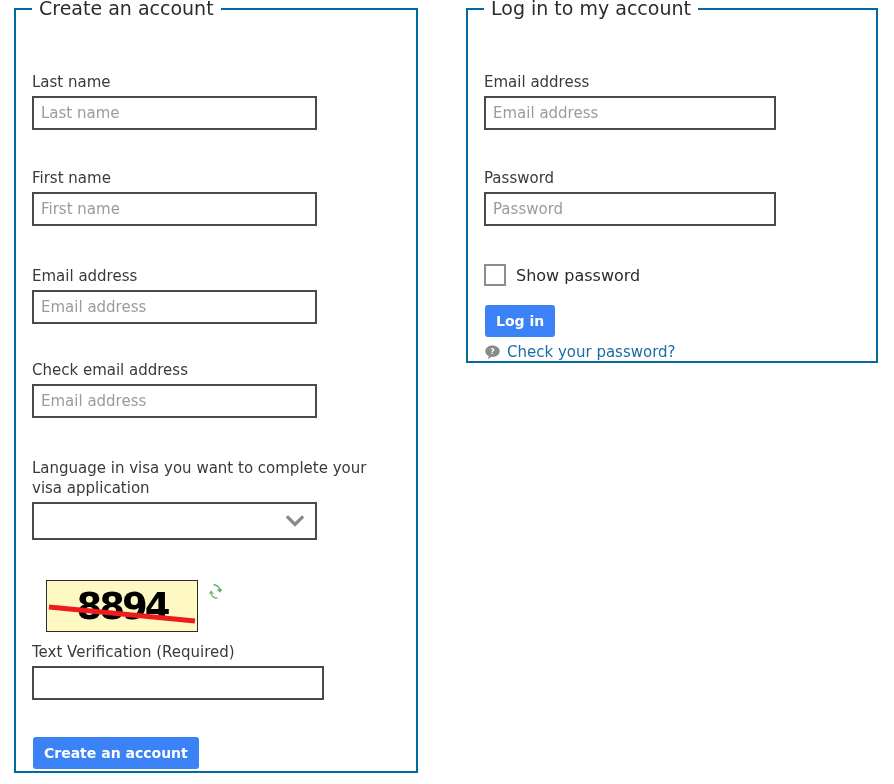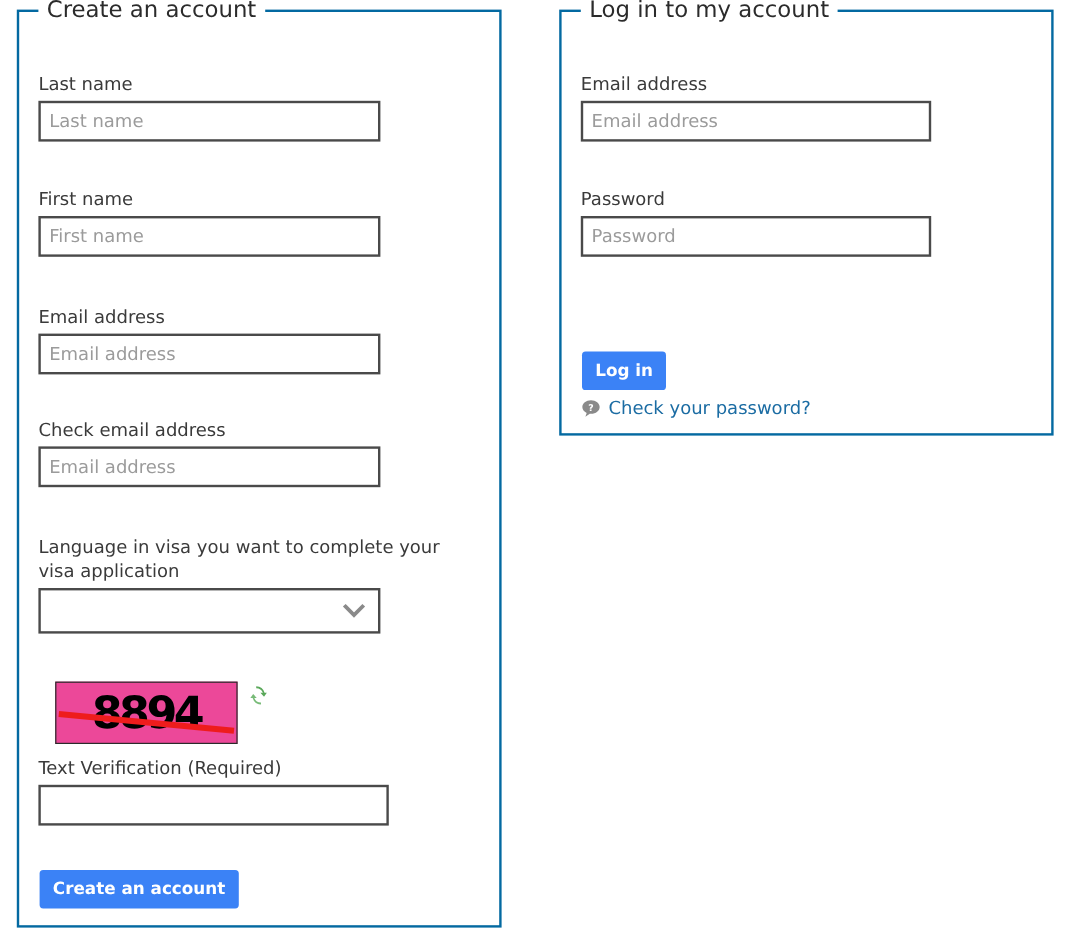--- a/index.html
+++ b/index.html
@@ -50,21 +50,21 @@
     background: #ffffff;
     padding: 0 7px;
     font-size: 19px;
     line-height: 22px;
     color: #2b2b2b;
     white-space: nowrap;
   }
   .panel-body {
     position: absolute;
     left: 0;
-    top: 0;
+    top: 12px;
     width: 100%;
     height: 100%;
     padding-left: 43px;
   }
 
   
   .field {
     position: absolute;
   }
   .field-label {
@@ -133,21 +133,21 @@
   }
   .captcha-row {
     display: flex;
     align-items: flex-start;
   }
   .captcha-image {
     position: relative;
     width: 150px;
     height: 50px;
     border: 1px solid #2b2b2b;
-    background: #ec4899;
+    background: #fef9c3;
     overflow: hidden;
   }
   .captcha-digits {
     position: absolute;
     left: 0;
     top: 0;
     width: 150px;
     height: 50px;
     display: flex;
     align-items: center;
@@ -305,20 +305,24 @@
       <div class="field" style="left:16px; top:50px;">
         <label class="field-label">Email address</label>
         <input class="text-input wide" type="text" placeholder="Email address" style="">
       </div>
 
       <div class="field" style="left:16px; top:146px;">
         <label class="field-label">Password</label>
         <input class="text-input wide" type="text" placeholder="Password" style="">
       </div>
 
+      <div class="check-row" style="left:16px; top:242px;">
+        <span class="checkbox"></span>
+        <span class="check-label">Show password</span>
+      </div>
 
       <button class="btn" style="position:absolute; left:17px; top:283px;">Log in</button>
 
       <div class="link-row" style="left:16px; top:321px;">
         <span class="help-icon">
           <svg width="17" height="17" viewBox="0 0 24 24">
             <path d="M12 2.2 C6.2 2.2 1.8 5.8 1.8 10.2 C1.8 13.2 3.8 15.8 6.9 17.1 L5.4 21.6 L10.6 18.1 C11.0 18.15 11.5 18.2 12 18.2 C17.8 18.2 22.2 14.6 22.2 10.2 C22.2 5.8 17.8 2.2 12 2.2 Z" fill="#8a8a8a"></path>
             <text x="12" y="14.4" font-family="DejaVu Sans, sans-serif" font-size="11" font-weight="bold" fill="#ffffff" text-anchor="middle">?</text>
           </svg>
         </span>

